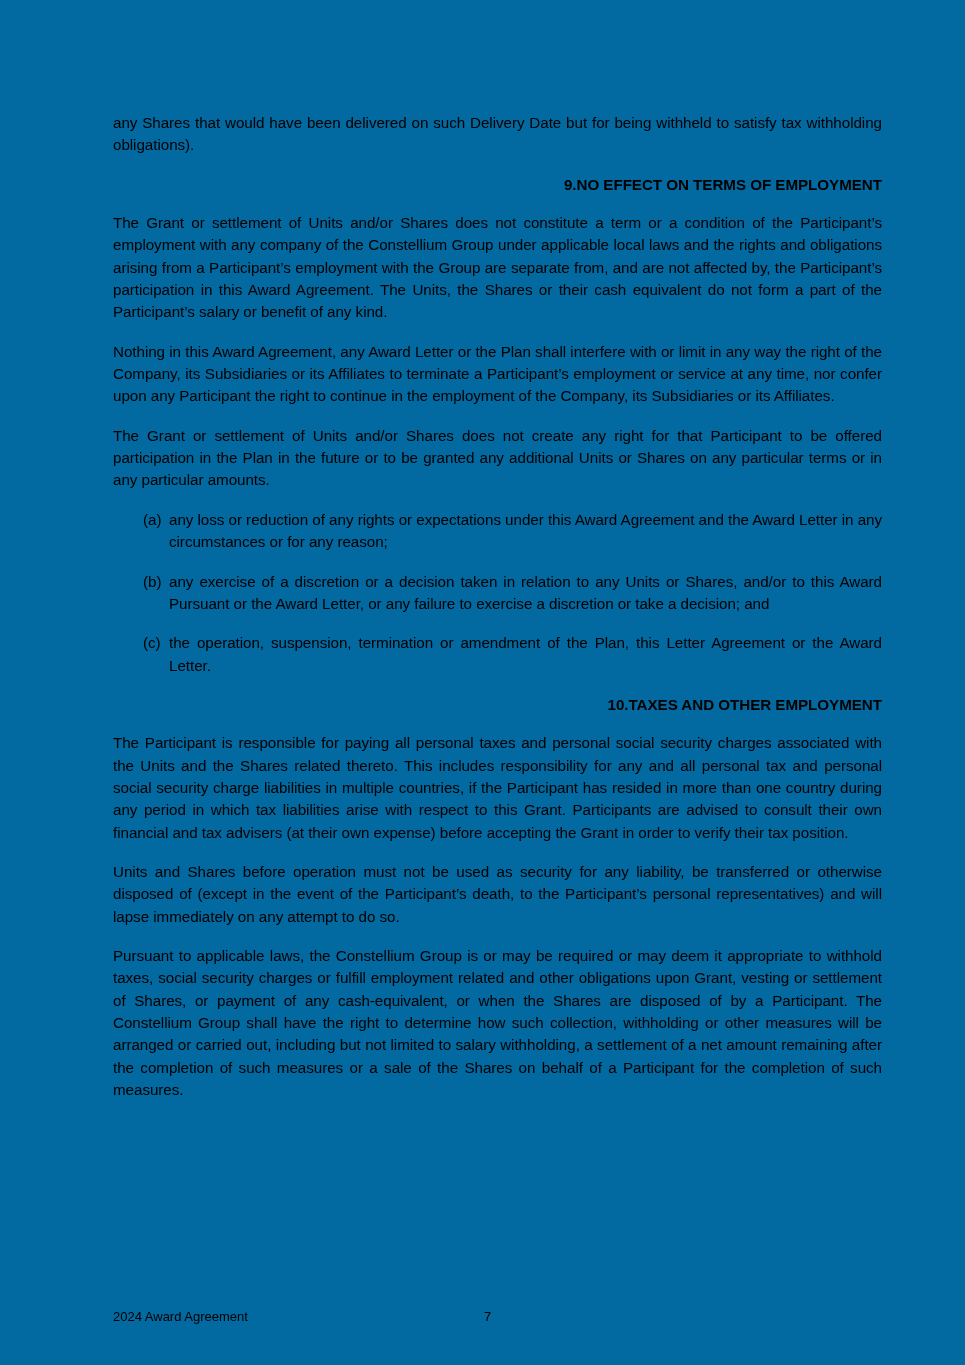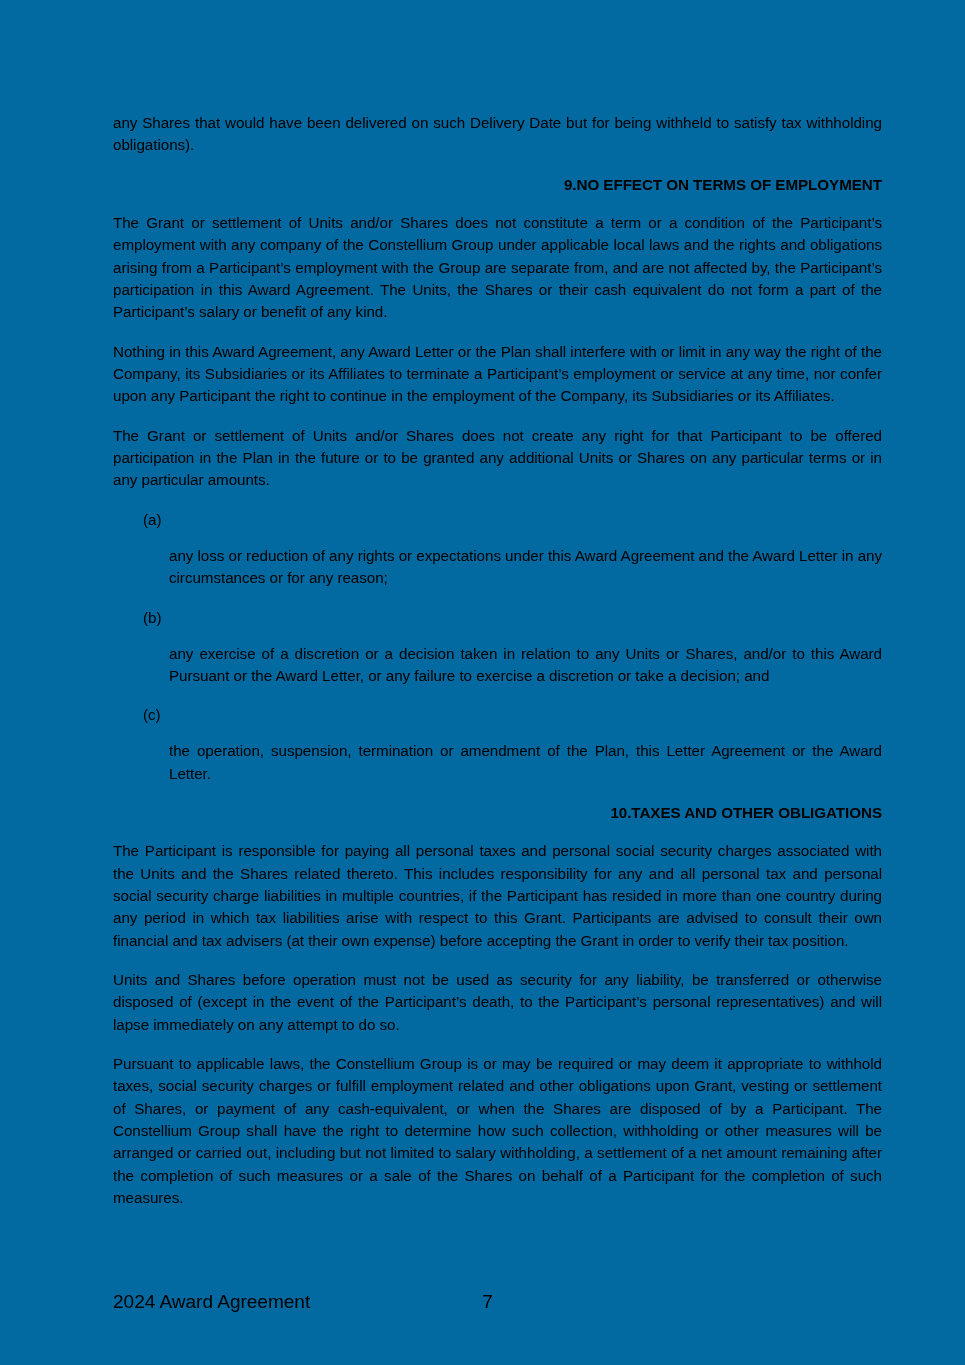--- a/index.html
+++ b/index.html
@@ -54,28 +54,27 @@
   .list-item .marker {
     width: 56px;
     flex: 0 0 56px;
     padding-left: 30px;
     box-sizing: border-box;
     text-align: left;
   }
   .list-item .body {
     flex: 1 1 auto;
     text-align: justify;
-    margin-top: 36px;
   }
   .footer {
     position: absolute;
     left: 113px;
     right: 113px;
-    bottom: 55px;
-    font-size: 19px;
+    bottom: 36px;
+    font-size: 13px;
     line-height: 1.3;
   }
   .footer-inner {
     position: relative;
     height: 20px;
   }
   .footer-left {
     position: absolute;
     left: 0;
     top: 0;
@@ -113,21 +112,21 @@
       <span class="marker">(b)</span>
       <span class="body">any exercise of a discretion or a decision taken in relation to any Units or Shares, and/or to this Award Pursuant or the Award Letter, or any failure to exercise a discretion or take a decision; and</span>
     </div>
     <div class="list-item">
       <span class="marker">(c)</span>
       <span class="body">the operation, suspension, termination or amendment of the Plan, this Letter Agreement or the Award Letter.</span>
     </div>
   </div>
 
   <h2 class="heading">
-    <span class="num">10.</span><span>TAXES AND OTHER OBLIGATIONS</span>
+    <span class="num">10.</span><span>TAXES AND OTHER EMPLOYMENT</span>
   </h2>
 
   <p class="para">The Participant is responsible for paying all personal taxes and personal social security charges associated with the Units and the Shares related thereto. This includes responsibility for any and all personal tax and personal social security charge liabilities in multiple countries, if the Participant has resided in more than one country during any period in which tax liabilities arise with respect to this Grant. Participants are advised to consult their own financial and tax advisers (at their own expense) before accepting the Grant in order to verify their tax position.</p>
   <p class="para">Units and Shares before operation must not be used as security for any liability, be transferred or otherwise disposed of (except in the event of the Participant’s death, to the Participant’s personal representatives) and will lapse immediately on any attempt to do so.</p>
   <p class="para">Pursuant to applicable laws, the Constellium Group is or may be required or may deem it appropriate to withhold taxes, social security charges or fulfill employment related and other obligations upon Grant, vesting or settlement of Shares, or payment of any cash-equivalent, or when the Shares are disposed of by a Participant. The Constellium Group shall have the right to determine how such collection, withholding or other measures will be arranged or carried out, including but not limited to salary withholding, a settlement of a net amount remaining after the completion of such measures or a sale of the Shares on behalf of a Participant for the completion of such measures.</p>
 
   <div class="footer">
     <div class="footer-inner">
       <span class="footer-left">2024 Award Agreement</span>
       <span class="footer-page">7</span>

